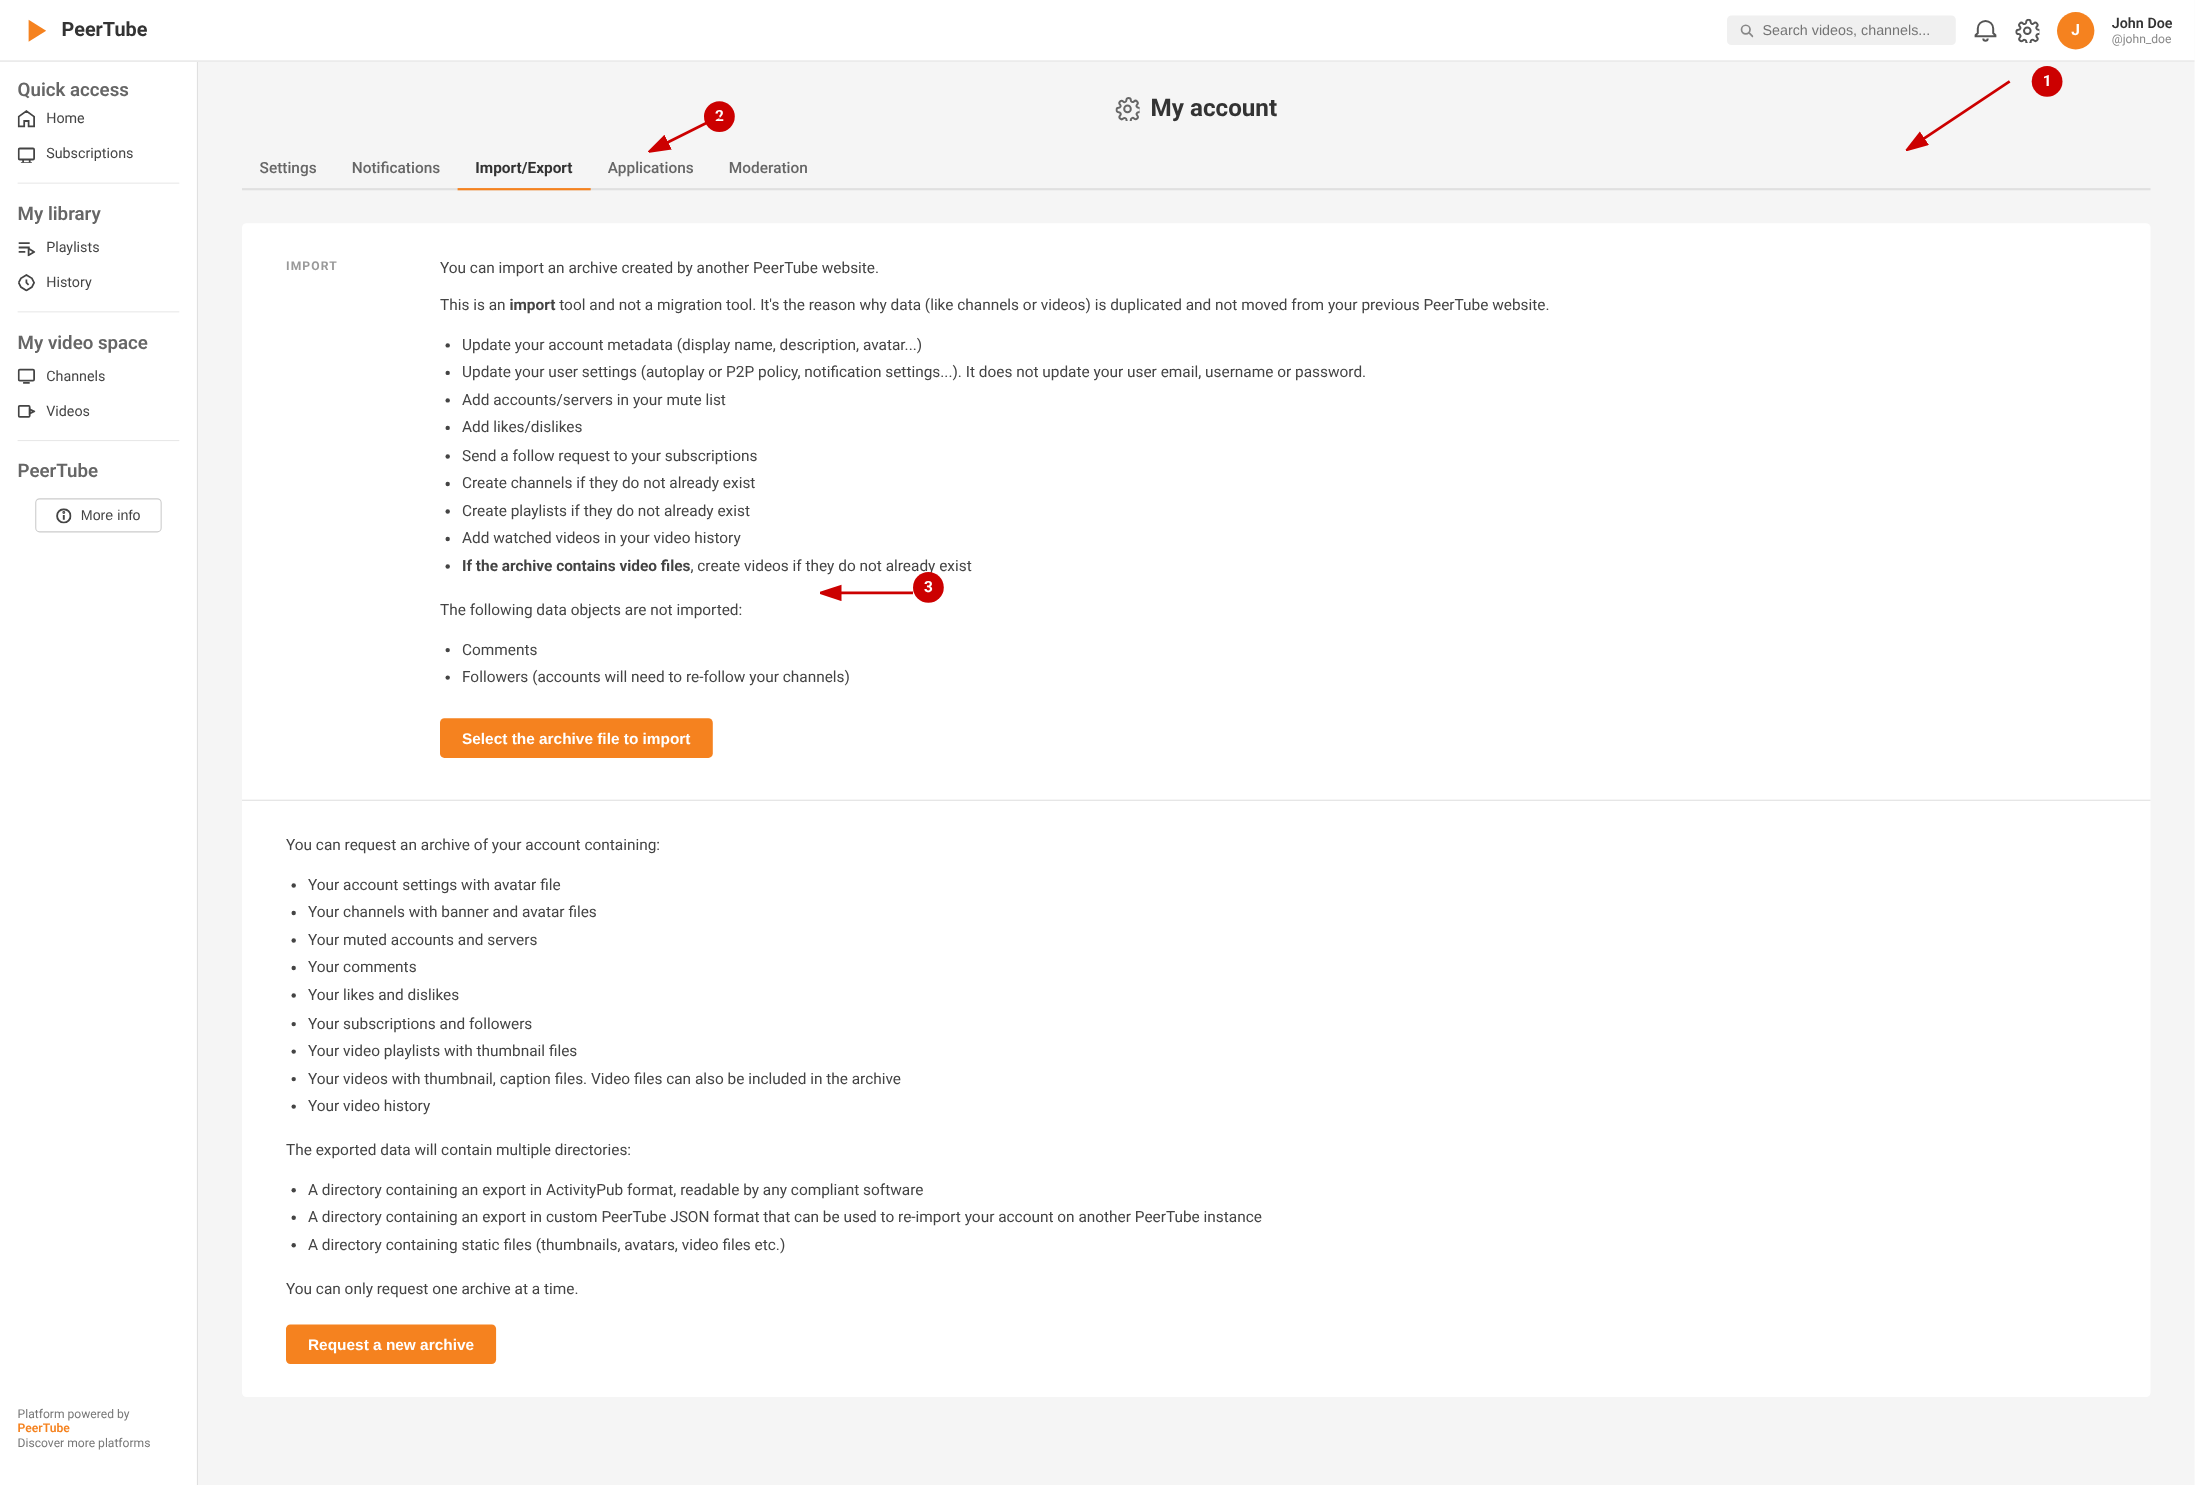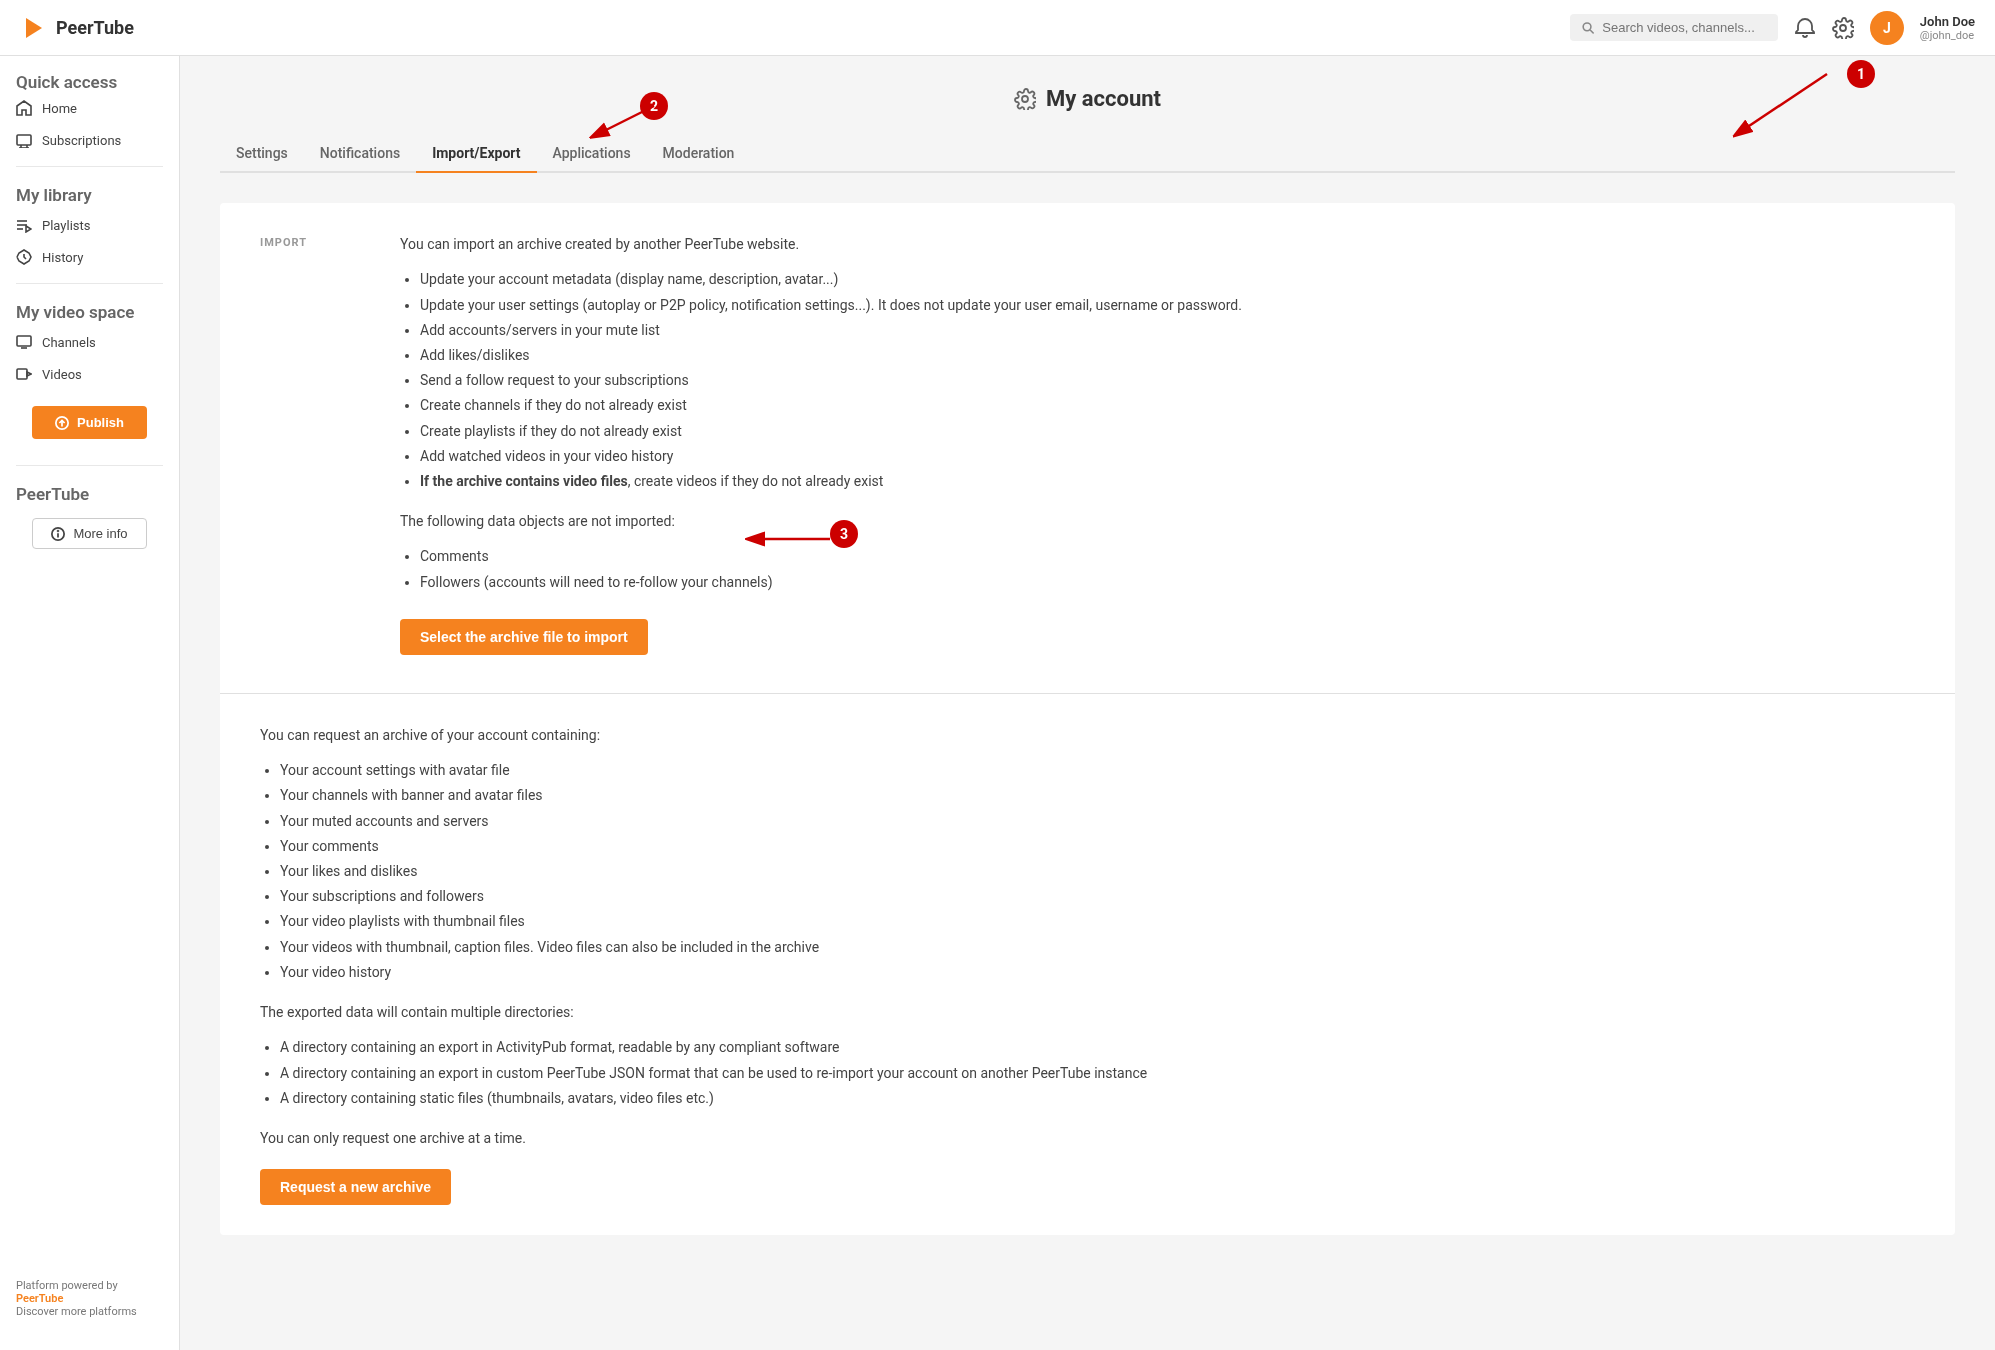--- a/index.html
+++ b/index.html
@@ -186,30 +186,20 @@
       </svg>
       <span>Channels</span>
     </div>
     <div class="sidebar-item">
       <svg viewBox="0 0 16 16" fill="none" stroke="currentColor" stroke-width="1.6">
         <rect x="1" y="3" width="10" height="10" rx="1"></rect>
         <polygon points="11,6 15,8 11,10"></polygon>
       </svg>
       <span>Videos</span>
     </div>
-    <div style="padding: 8px 16px;">
-      <button class="publish-btn">
-        <svg width="14" height="14" viewBox="0 0 16 16" fill="none" stroke="currentColor" stroke-width="2">
-          <circle cx="8" cy="8" r="7"></circle>
-          <polyline points="5,8 8,5 11,8"></polyline>
-          <line x1="8" y1="5" x2="8" y2="12"></line>
-        </svg>
-        <span>Publish</span>
-      </button>
-    </div>
     <hr class="sidebar-divider">
     <span class="sidebar-section-label">PeerTube</span>
     <div style="padding: 4px 16px;">
       <button class="more-info-btn">
         <svg width="14" height="14" viewBox="0 0 16 16" fill="none" stroke="currentColor" stroke-width="2">
           <circle cx="8" cy="8" r="7"></circle>
           <line x1="8" y1="7" x2="8" y2="12"></line>
           <circle cx="8" cy="4.5" r="0.5" fill="currentColor"></circle>
         </svg>
         <span>More info</span>
@@ -245,20 +235,21 @@
 
     <div class="content-area">
 
       <div class="section">
         <div class="section-row">
           <div style="min-width:100px;">
             <span class="section-label">IMPORT</span>
           </div>
           <div class="section-content">
             <p>You can import an archive created by another PeerTube website.</p>
+            <p>This is an <strong>import</strong> tool and not a migration tool. It's the reason why data (like channels or videos) is duplicated and not moved from your previous PeerTube website.</p>
             <ul>
               <li>Update your account metadata (display name, description, avatar...)</li>
               <li>Update your user settings (autoplay or P2P policy, notification settings...). It does not update your user email, username or password.</li>
               <li>Add accounts/servers in your mute list</li>
               <li>Add likes/dislikes</li>
               <li>Send a follow request to your subscriptions</li>
               <li>Create channels if they do not already exist</li>
               <li>Create playlists if they do not already exist</li>
               <li>Add watched videos in your video history</li>
               <li><strong>If the archive contains video files</strong>, create videos if they do not already exist</li>

